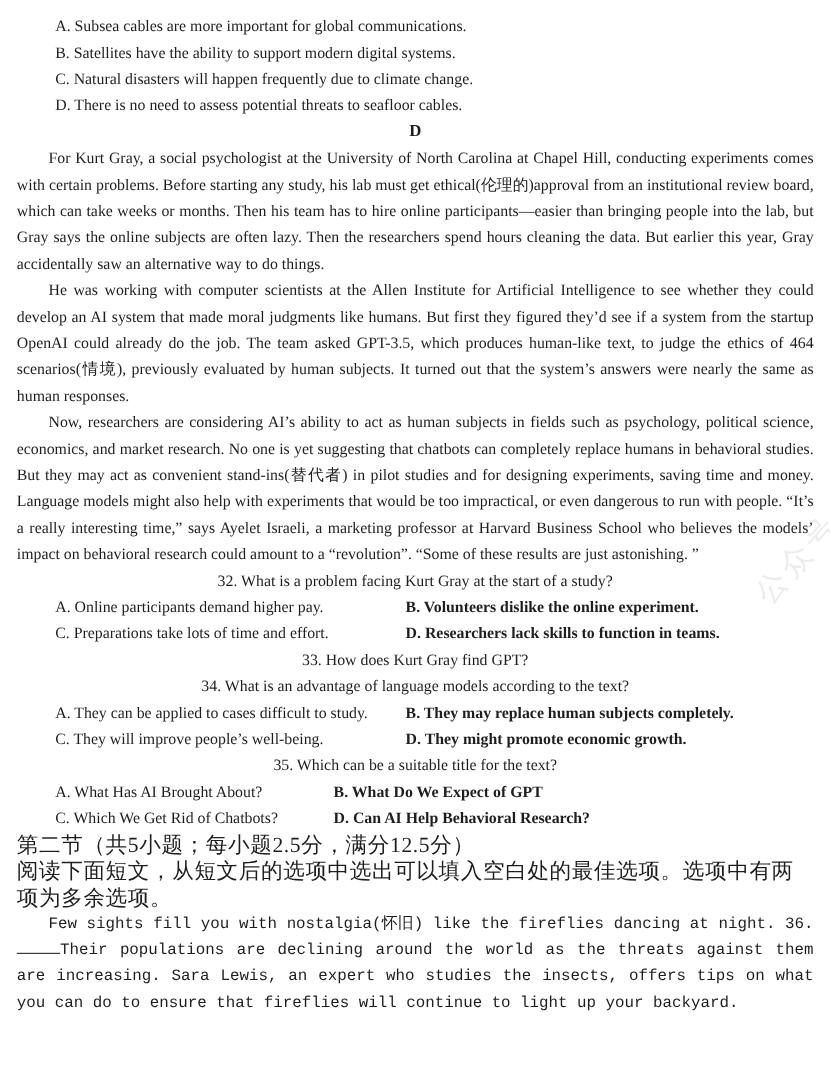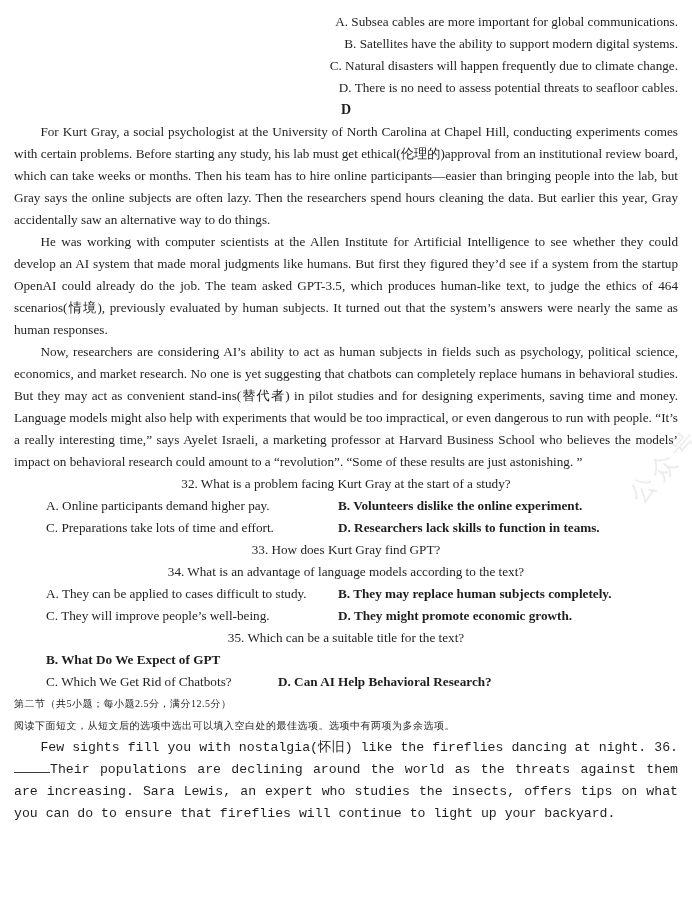--- a/index.html
+++ b/index.html
@@ -16,21 +16,20 @@
     font-family: "Liberation Serif", "DejaVu Serif", serif;
     font-size: 13.2px;
     line-height: 22px;
     color: #1e1e1e;
     box-sizing: border-box;
     padding: 11px 14px 10px 14px;
     overflow: hidden;
   }
   .options-block {
     padding-left: 32px;
-    text-align: right;
   }
   .option-line {
     white-space: nowrap;
   }
   .passage-heading {
     text-align: center;
     font-weight: bold;
     font-size: 14px;
   }
   p.para {
@@ -62,21 +61,21 @@
     font-weight: bold;
   }
   .inline-options {
     padding-left: 32px;
   }
   .inline-options span {
     margin-right: 18px;
     white-space: nowrap;
   }
   .cn-line {
-    font-size: 10px;
+    font-size: 18px;
     letter-spacing: 0.5px;
   }
   .cloze {
     margin: 0;
     text-indent: 2em;
     text-align: justify;
     font-family: Liberation Mono, monospace;
   }
   .blank-line {
     display: inline-block;
@@ -141,20 +140,21 @@
     </div>
     <div class="two-col">
       <span class="col-wide">C. They will improve people’s well-being.</span>
       <span class="col-rest">D. They might promote economic growth.</span>
     </div>
   </div>
 
   <div>
     <div class="q-stem">35. Which can be a suitable title for the text?</div>
     <div class="two-col">
+      <span class="col-mid">A. What Has AI Brought About?</span>
       <span class="col-rest">B. What Do We Expect of GPT</span>
     </div>
     <div class="two-col">
       <span class="col-mid">C. Which We Get Rid of Chatbots?</span>
       <span class="col-rest">D. Can AI Help Behavioral Research?</span>
     </div>
   </div>
 
   <div class="cn-line">第二节（共5小题；每小题2.5分，满分12.5分）</div>
   <div class="cn-line">阅读下面短文，从短文后的选项中选出可以填入空白处的最佳选项。选项中有两项为多余选项。</div>

